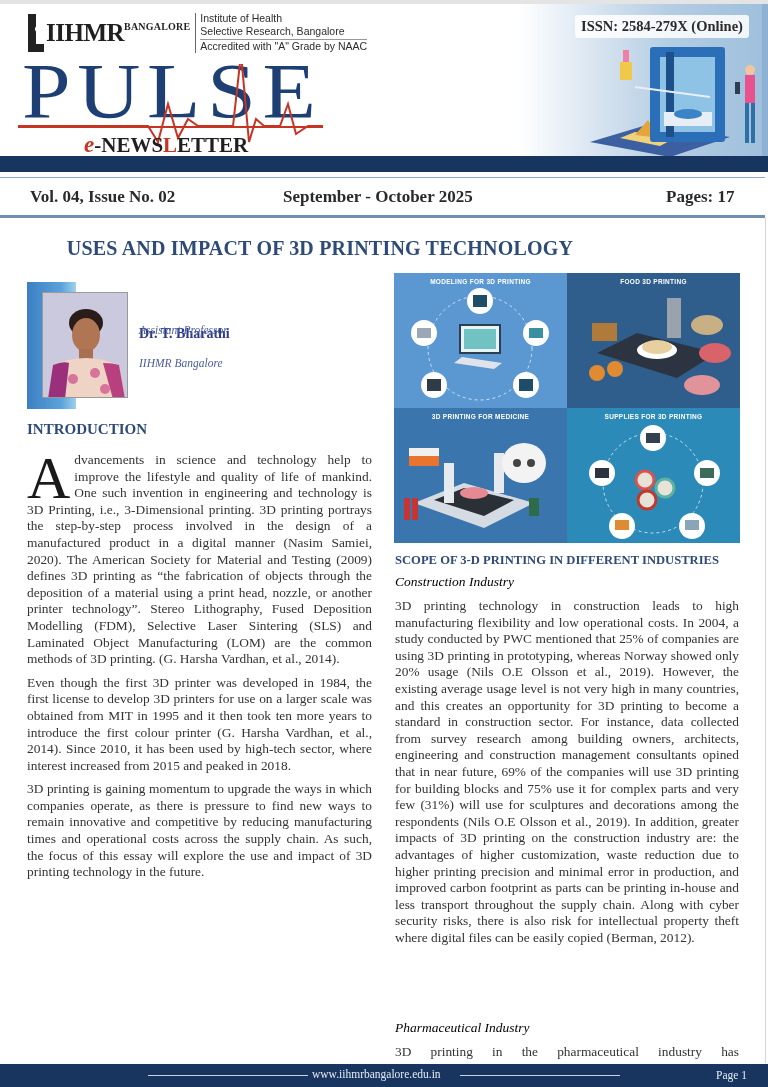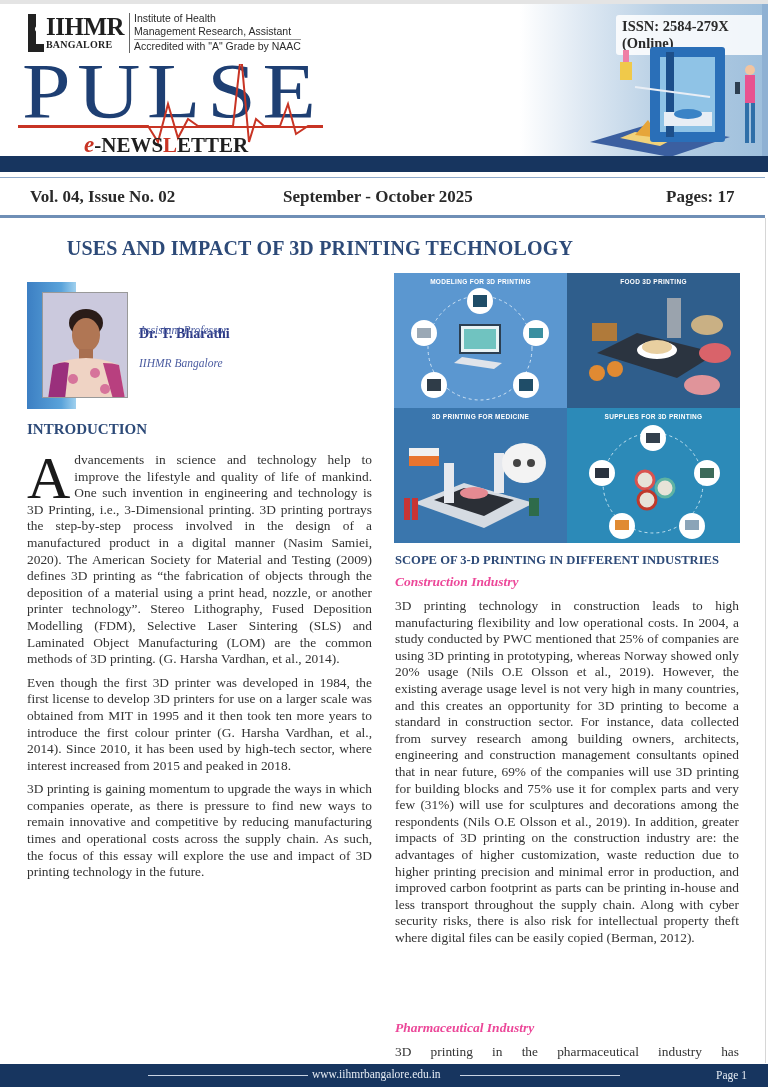--- a/index.html
+++ b/index.html
@@ -11,36 +11,36 @@
   .header { position: absolute; left: 0; top: 4px; width: 768px; height: 152px; background: #fff; overflow: hidden; }
   .header-bg { position: absolute; left: 520px; top: 0; width: 248px; height: 152px;
     background: linear-gradient(90deg, #ffffff 0%, #dfe9f3 25%, #b4cde3 60%, #9ebfdc 100%); }
   .header-right-edge { position: absolute; right: 0; top: 0; width: 6px; height: 152px; background: #8fb1d3; }
 
   .logo-block { position: absolute; left: 26px; top: 8px; display: flex; align-items: center; }
   .logo-mark { width: 18px; height: 38px; position: relative; }
   .logo-mark .bar1 { position: absolute; left: 2px; top: 0; width: 8px; height: 38px; background: #222; }
   .logo-mark .bar2 { position: absolute; left: 2px; top: 30px; width: 16px; height: 8px; background: #222; }
   .logo-mark .dot { position: absolute; left: 9px; top: 12px; width: 6px; height: 6px; background: #fff; border-radius: 50%; }
-  .logo-text { display: flex; flex-direction: column; margin-left: 2px; }
+  .logo-text { display: flex; flex-direction: row; margin-left: 2px; }
   .logo-iihmr { font-family: "Liberation Serif", serif; font-weight: bold; font-size: 25px; letter-spacing: -0.5px; color: #1f1f1f; line-height: 24px; }
   .logo-blr { font-family: "Liberation Serif", serif; font-weight: bold; font-size: 10px; color: #1f1f1f; line-height: 12px; letter-spacing: 0.2px; }
   .logo-divider { width: 1px; height: 40px; background: #666; margin: 0 4px 0 5px; }
   .logo-inst { display: flex; flex-direction: column; font-family: "Liberation Sans", sans-serif; font-size: 10.5px; color: #2b2b2b; line-height: 13px; }
   .logo-inst .acc { border-top: 1px solid #999; margin-top: 1px; padding-top: 0; }
 
   .pulse-word { position: absolute; left: 22px; top: 52px; font-family: "Liberation Serif", serif; font-size: 78px;
      color: #1e3f73; letter-spacing: 6px; line-height: 70px; transform: scaleX(1.12); transform-origin: left; font-weight: normal; }
   .pulse-line { position: absolute; left: 18px; top: 60px; width: 305px; height: 85px; }
   .enews { position: absolute; left: 84px; top: 130px; font-family: "Liberation Serif", serif; font-weight: bold; font-size: 21px; color: #1f1f1f; line-height: 22px; }
   .enews .e { color: #c83424; font-style: italic; font-size: 23px; }
   .enews .L { color: #c83424; }
 
   .issn { position: absolute; left: 575px; top: 11px; padding: 3px 6px; background: rgba(255,255,255,0.85);
-     border-radius: 3px; font-family: "Liberation Serif", serif; font-weight: bold; font-size: 14.5px; color: #2a2a2a; margin-left: 41px; }
+     border-radius: 3px; font-family: "Liberation Serif", serif; font-weight: bold; font-size: 14.5px; color: #2a2a2a; }
 
   .printer-art { position: absolute; left: 580px; top: 38px; width: 180px; height: 115px; }
 
   .navy-band { position: absolute; left: 0; top: 156px; width: 768px; height: 16px; background: #17355f; }
 
   
   .issue-bar { position: absolute; left: 0; top: 177px; width: 765px; height: 41px;
     border-top: 1.5px solid #8eaacb; border-bottom: 3px solid #6f8fb6; display: flex; align-items: center; }
   .issue-bar span { font-family: "Liberation Serif", serif; font-weight: bold; font-size: 17px; color: #2a2a2a; position: absolute; }
   .issue-vol { left: 30px; }
@@ -72,21 +72,21 @@
      grid-template-columns: 173px 173px; grid-template-rows: 135px 135px; }
   .quad { position: relative; overflow: hidden; }
   .quad-label { position: absolute; left: 0; top: 5px; width: 100%; text-align: center; font-family: "Liberation Sans", sans-serif;
      font-weight: bold; font-size: 6.5px; color: #fff; letter-spacing: 0.3px; }
   .q1 { background: #5b97d0; }
   .q2 { background: #2f5e8c; }
   .q3 { background: #3a76ad; }
   .q4 { background: #2c8ab8; }
 
   .scope-heading { position: absolute; left: 395px; top: 553px; font-family: "Liberation Serif", serif; font-weight: bold; font-size: 12.6px; color: #2d4a78; }
-  .sub-heading { position: absolute; font-family: "Liberation Serif", serif; font-weight: bold; font-style: italic; font-size: 13.5px; color: #ec4899; text-align: center; }
+  .sub-heading { position: absolute; font-family: "Liberation Serif", serif; font-weight: normal; font-style: italic; font-size: 13.5px; color: #000000; text-align: center; }
   .sub-construction { left: 395px; top: 574px; }
   .sub-pharma { left: 395px; top: 1020px; }
   .pharma-text { position: absolute; left: 395px; top: 1044px; width: 344px; }
 
   .right-edge-line { position: absolute; left: 765px; top: 218px; width: 1px; height: 845px; background: #d6d6d6; }
 
   
   .footer { position: absolute; left: 0; top: 1064px; width: 768px; height: 23px; background: #17355f; }
   .footer-line { position: absolute; top: 11px; height: 1px; background: #c9d4e3; }
   .footer-url { position: absolute; left: 312px; top: 4px; font-family: "Liberation Serif", serif; font-size: 11.5px; color: #e6ecf4; }
@@ -105,21 +105,21 @@
         <div class="bar2"></div>
         <div class="dot"></div>
     </div>
     <div class="logo-text">
       <span class="logo-iihmr">IIHMR</span>
       <span class="logo-blr">BANGALORE</span>
     </div>
     <div class="logo-divider"></div>
     <div class="logo-inst">
       <span>Institute of Health</span>
-      <span>Management Research, Assistant</span>
+      <span>Selective Research, Bangalore</span>
       <span class="acc">Accredited with "A" Grade by NAAC</span>
     </div>
   </div>
 
   <div class="pulse-word">PULSE</div>
   <svg class="pulse-line" viewBox="0 0 305 85">
     <polyline points="0,62 130,62 140,78 150,40 160,74 170,55 180,62 215,62 223,-10 231,78 238,55 246,62 262,62 270,40 278,70 290,62 305,62" fill="none" stroke="#c83424" stroke-width="2"></polyline>
     <line x1="0" y1="63" x2="305" y2="63" stroke="#c83424" stroke-width="2"></line>
   </svg>
   <div class="enews">

